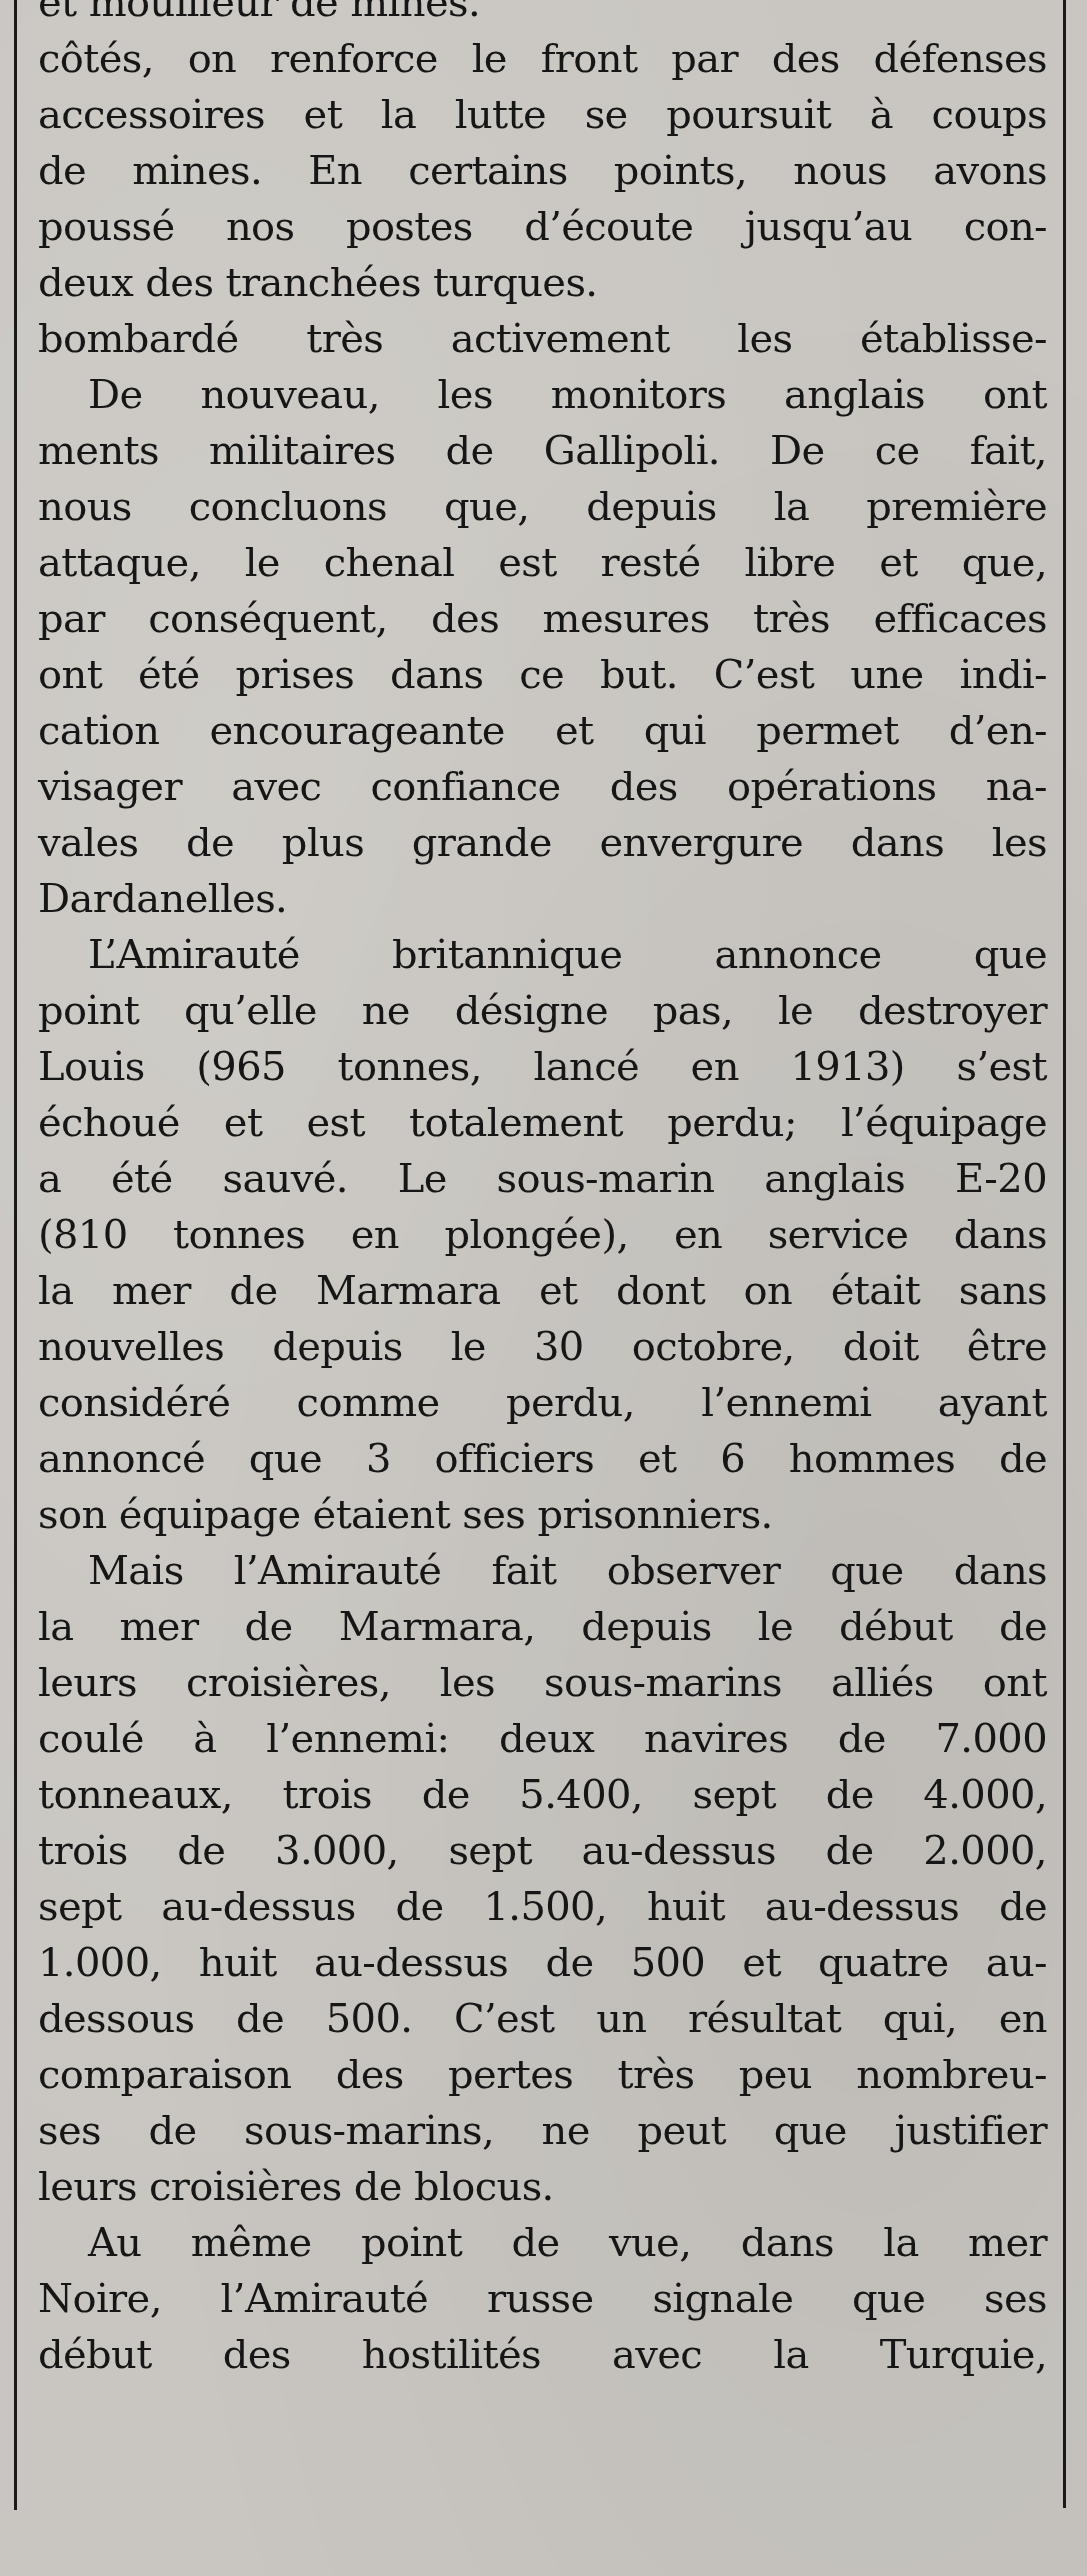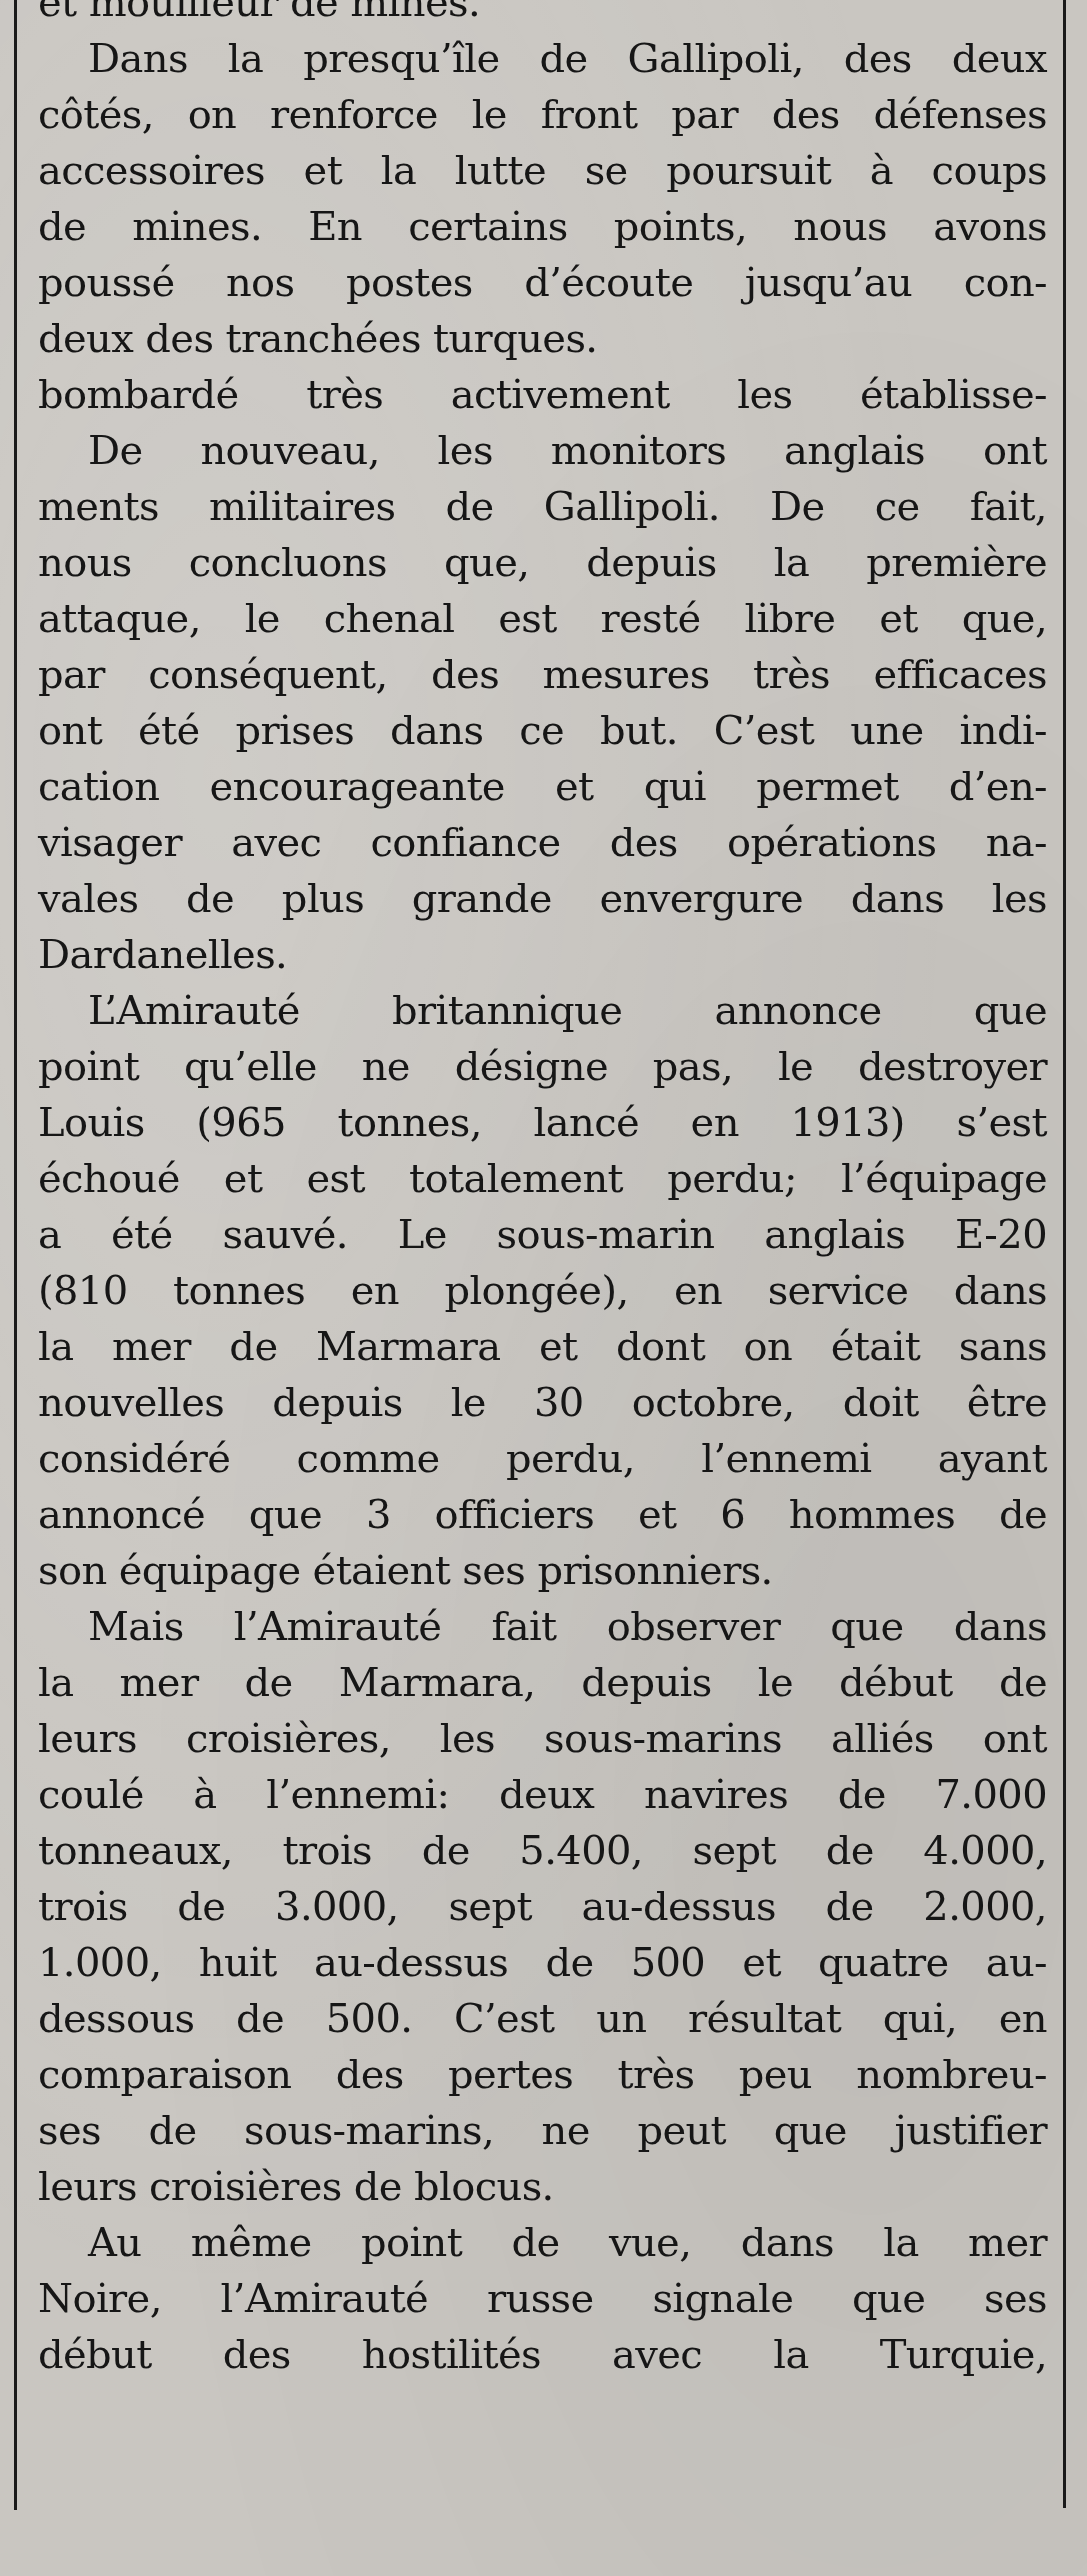--- a/index.html
+++ b/index.html
@@ -73,21 +73,20 @@
 <div class="page">
   <div class="rule-left"></div>
   <div class="rule-right"></div>
 
   <div class="column" id="column">
 
   <div>
         <span class="line last">et mouilleur de mines.</span>
       </div>
       <div>
-        <span class="line indent">Dans la presqu’île de Gallipoli, des deux</span>
         <span class="line">côtés, on renforce le front par des défenses</span>
         <span class="line">accessoires et la lutte se poursuit à coups</span>
         <span class="line">de mines. En certains points, nous avons</span>
         <span class="line">poussé nos postes d’écoute jusqu’au con-</span>
         <span class="line last">deux des tranchées turques.</span>
       </div>
       <div>
         <span class="line">bombardé très activement les établisse-</span>
         <span class="line indent">De nouveau, les monitors anglais ont</span>
         <span class="line">ments militaires de Gallipoli. De ce fait,</span>
@@ -113,20 +112,21 @@
         <span class="line">annoncé que 3 officiers et 6 hommes de</span>
         <span class="line last">son équipage étaient ses prisonniers.</span>
       </div>
       <div>
         <span class="line indent">Mais l’Amirauté fait observer que dans</span>
         <span class="line">la mer de Marmara, depuis le début de</span>
         <span class="line">leurs croisières, les sous-marins alliés ont</span>
         <span class="line">coulé à l’ennemi: deux navires de 7.000</span>
         <span class="line">tonneaux, trois de 5.400, sept de 4.000,</span>
         <span class="line">trois de 3.000, sept au-dessus de 2.000,</span>
+        <span class="line">sept au-dessus de 1.500, huit au-dessus de</span>
         <span class="line">1.000, huit au-dessus de 500 et quatre au-</span>
         <span class="line">dessous de 500. C’est un résultat qui, en</span>
         <span class="line">comparaison des pertes très peu nombreu-</span>
         <span class="line">ses de sous-marins, ne peut que justifier</span>
         <span class="line last">leurs croisières de blocus.</span>
       </div>
       <div>
         <span class="line indent">Au même point de vue, dans la mer</span>
         <span class="line">Noire, l’Amirauté russe signale que ses</span>
         <span class="line">début des hostilités avec la Turquie,</span>

